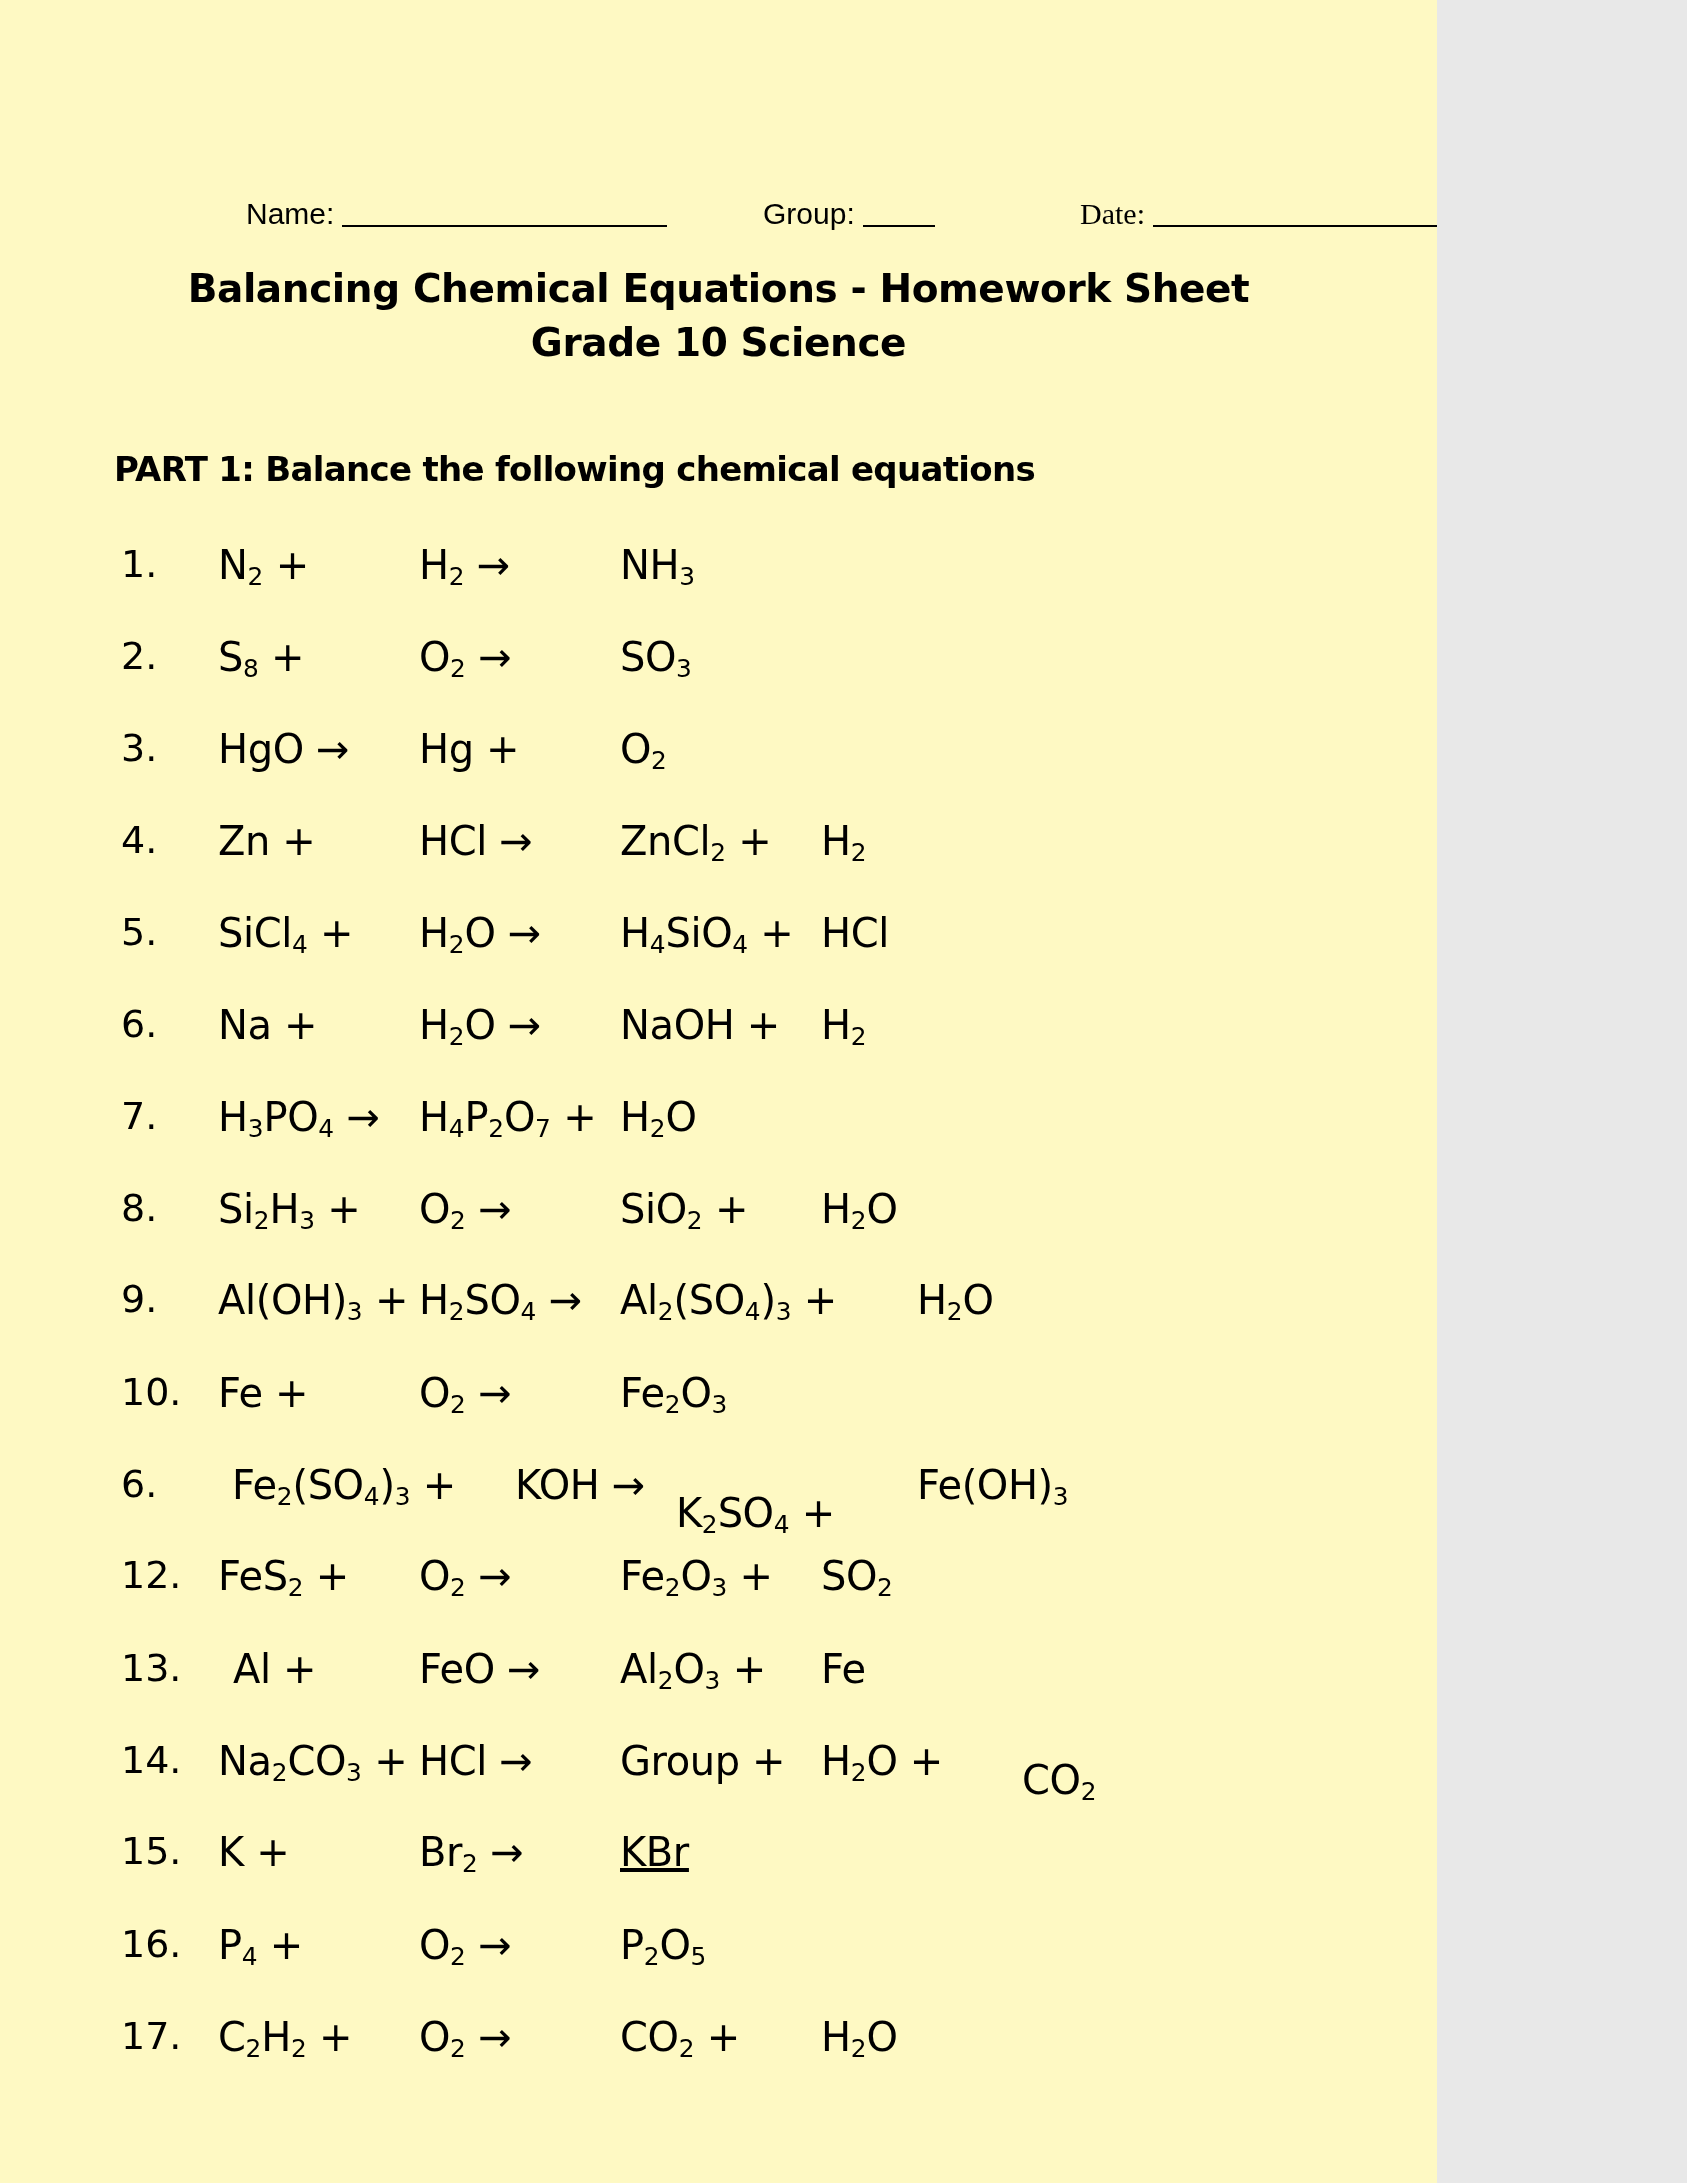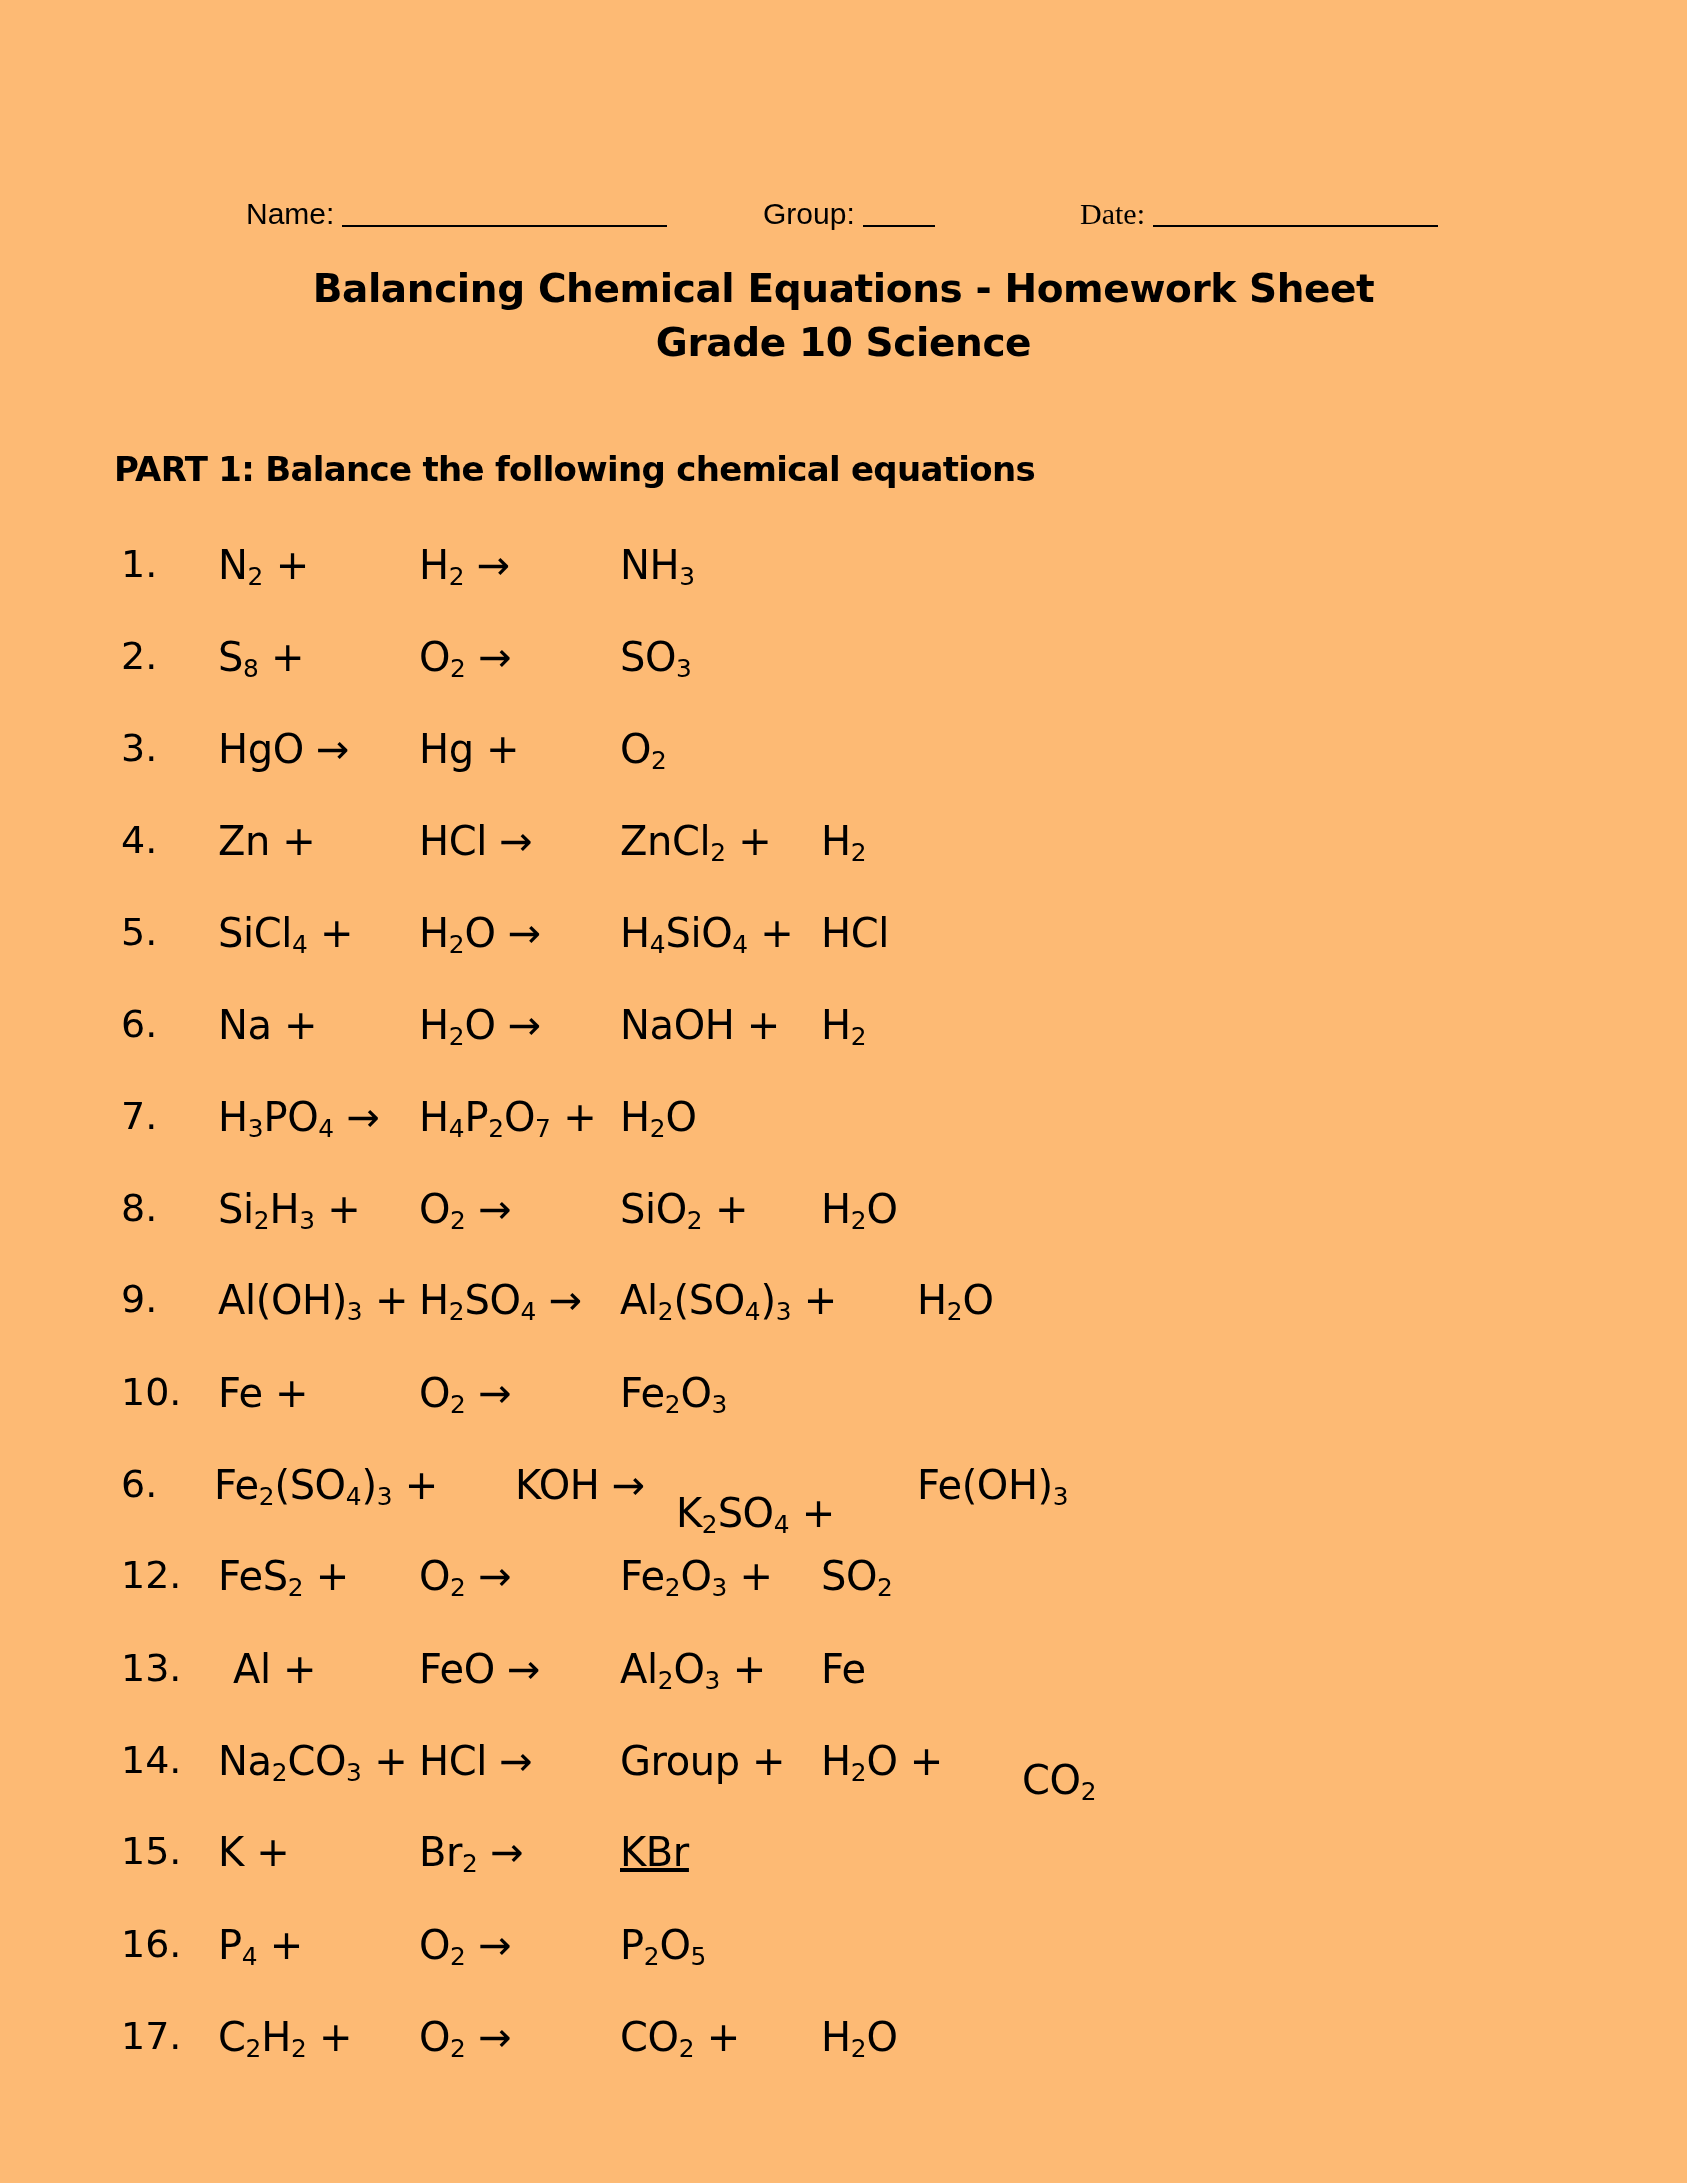--- a/index.html
+++ b/index.html
@@ -1,19 +1,19 @@
 <!DOCTYPE html>
 <html style="font-size:14px"><head>
 <meta charset="utf-8">
 <style>
   html,body{margin:0;padding:0;background:#e8e8e8;}
   .page{
     position:relative;
-    width:1687px;height:2184px;
-    background:#fdba74;
+    width:1437px;height:2184px;
+    background:#fef9c3;
     color:#000;
     font-family:"DejaVu Sans",sans-serif;
     overflow:hidden;
   }
   
   .hdr-field{
     position:absolute;
     display:flex;align-items:flex-end;
     font-family:"Liberation Sans",sans-serif;
     font-size:30px;line-height:1.1;
@@ -148,21 +148,21 @@
         <span class="eq-term" style="left: 917px;">H<sub>2</sub>O</span>
       </div>
       <div class="eq-row" style="top: 1373px;">
         <span class="eq-num">10.</span>
         <span class="eq-term" style="left: 218px;">Fe +</span>
         <span class="eq-term" style="left: 419px;">O<sub>2</sub> →</span>
         <span class="eq-term" style="left: 620px;">Fe<sub>2</sub>O<sub>3</sub></span>
       </div>
       <div class="eq-row" style="top: 1465px;">
         <span class="eq-num">6.</span>
-        <span class="eq-term" style="left: 214px;">Fe<sub>2</sub>(SO<sub>4</sub>)<sub>3</sub> +</span>
+        <span class="eq-term" style="left: 232px;">Fe<sub>2</sub>(SO<sub>4</sub>)<sub>3</sub> +</span>
         <span class="eq-term" style="left: 515px;">KOH →</span>
         <span class="eq-term" style="left: 676px; margin-top: 28px;">K<sub>2</sub>SO<sub>4</sub> +</span>
         <span class="eq-term" style="left: 917px;">Fe(OH)<sub>3</sub></span>
       </div>
       <div class="eq-row" style="top: 1556px;">
         <span class="eq-num">12.</span>
         <span class="eq-term" style="left: 218px;">FeS<sub>2</sub> +</span>
         <span class="eq-term" style="left: 419px;">O<sub>2</sub> →</span>
         <span class="eq-term" style="left: 620px;">Fe<sub>2</sub>O<sub>3</sub> +</span>
         <span class="eq-term" style="left: 821px;">SO<sub>2</sub></span>

